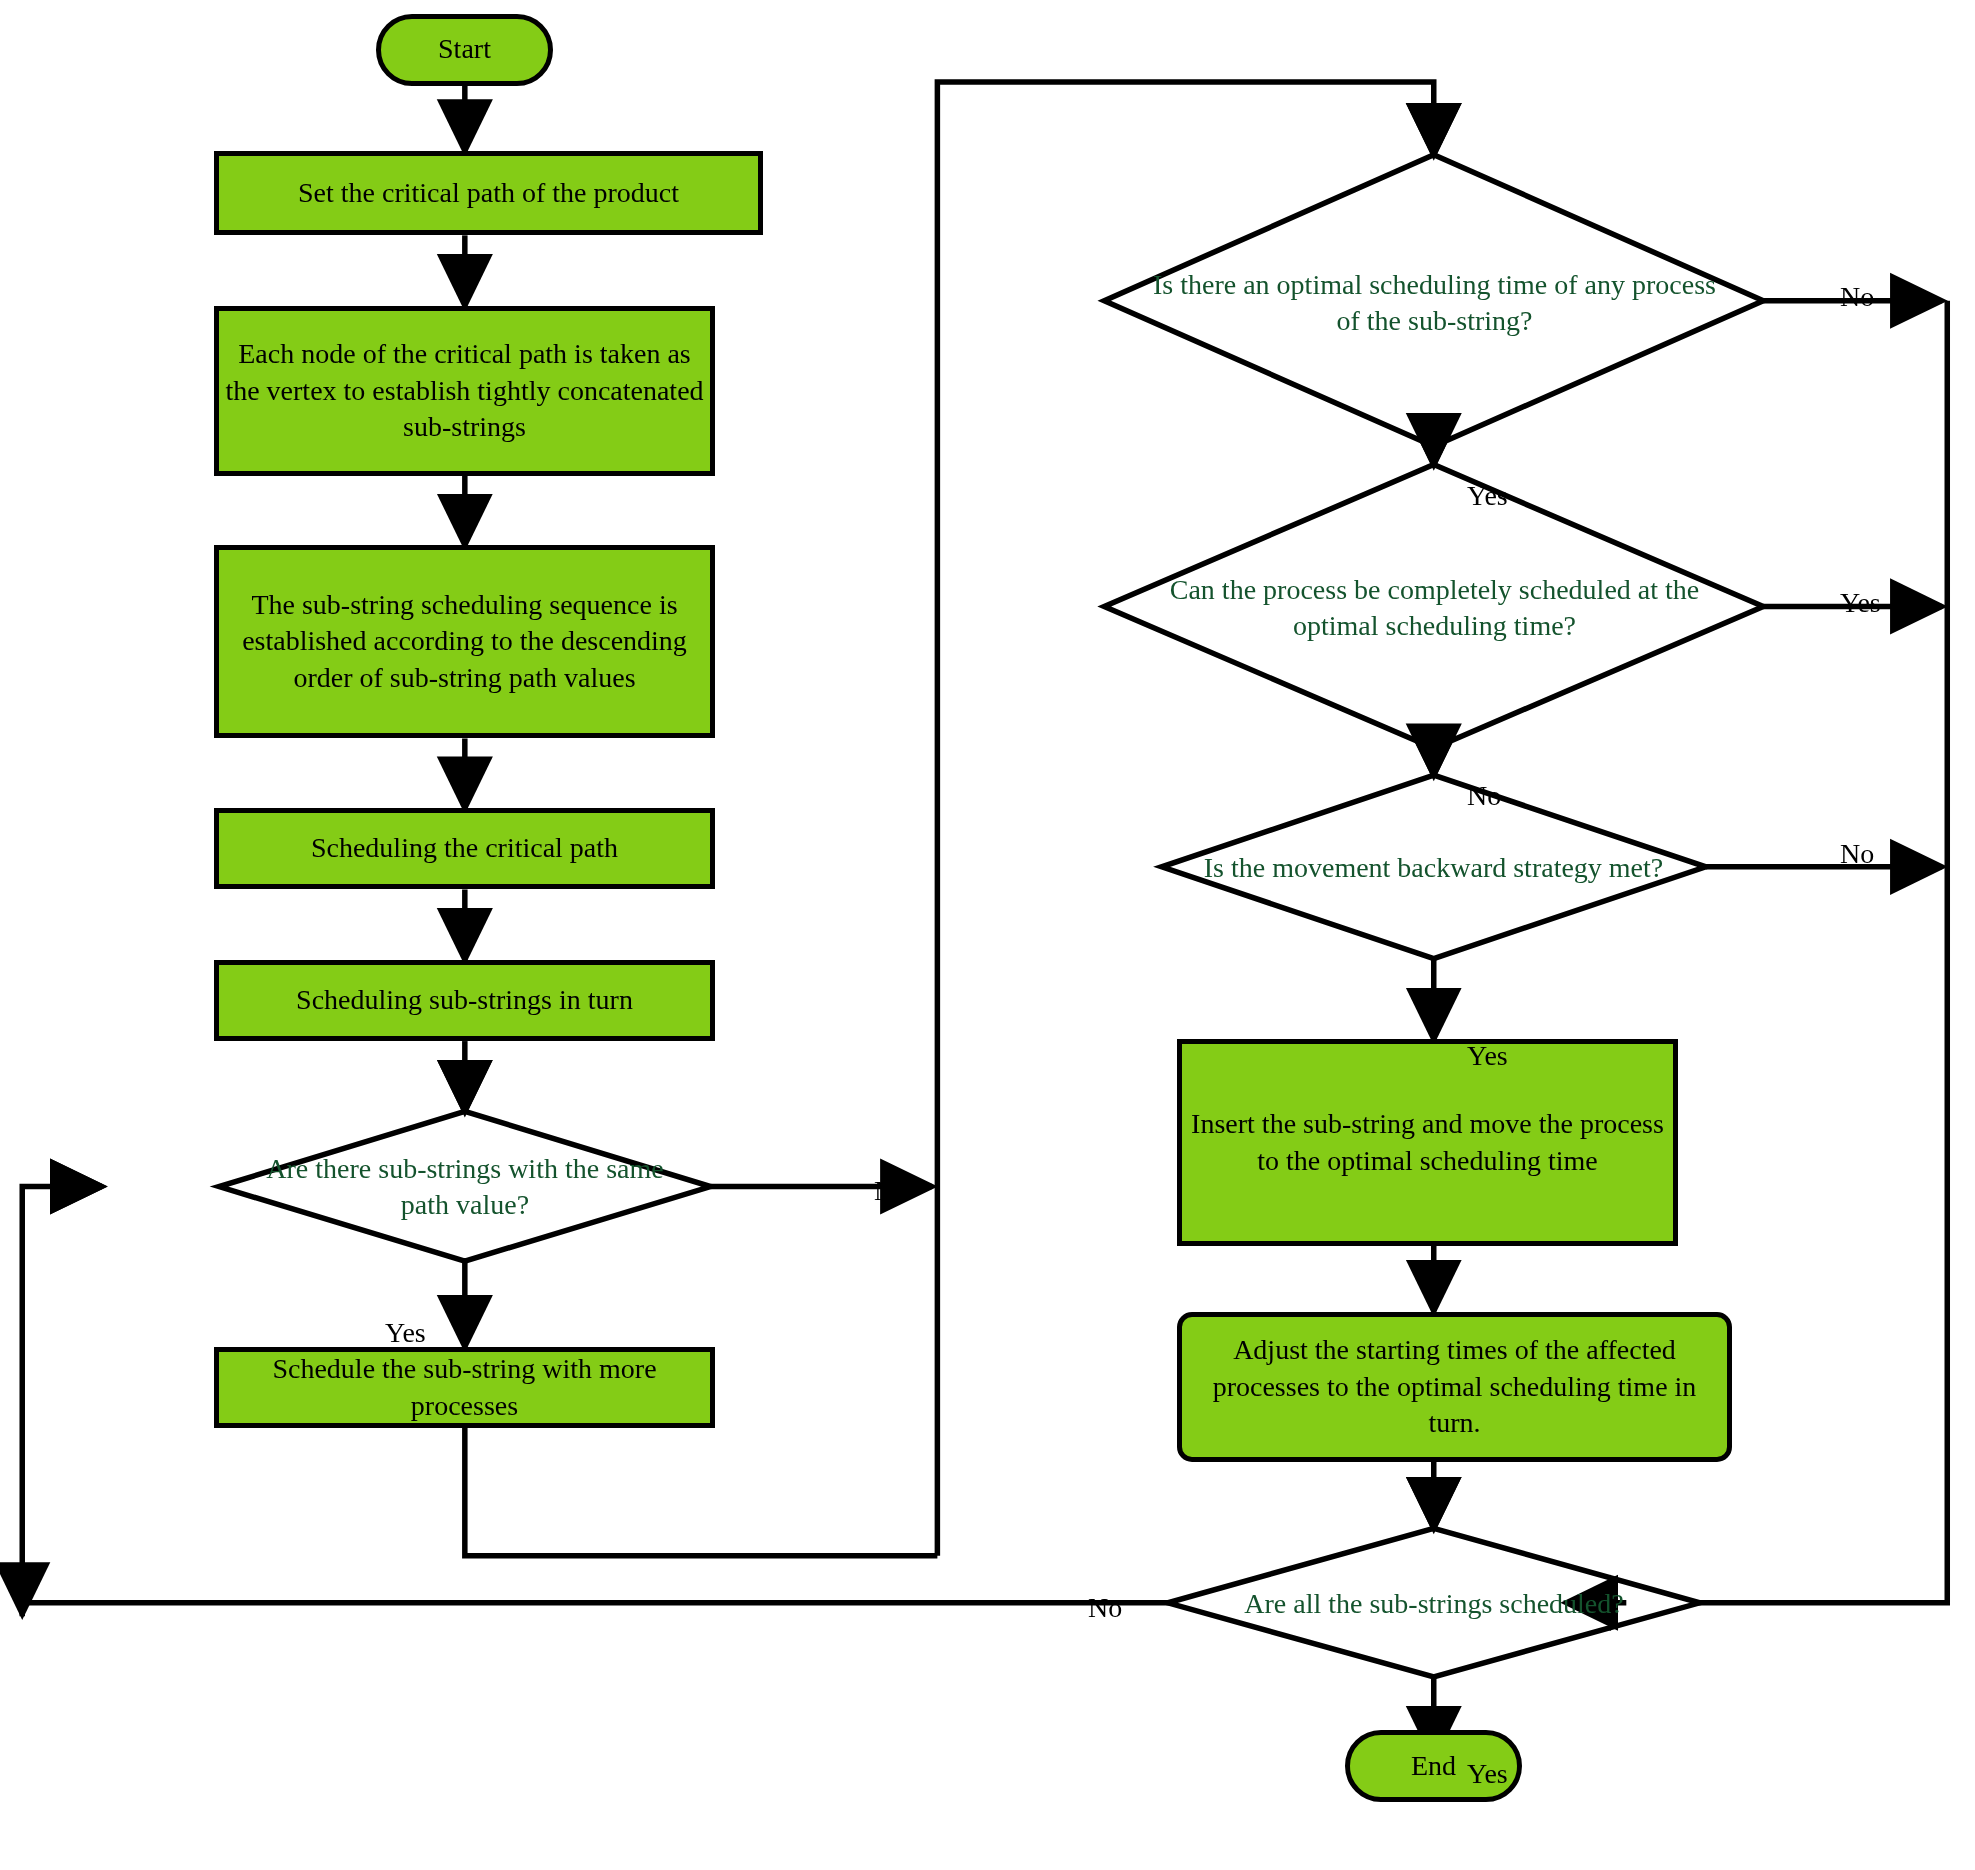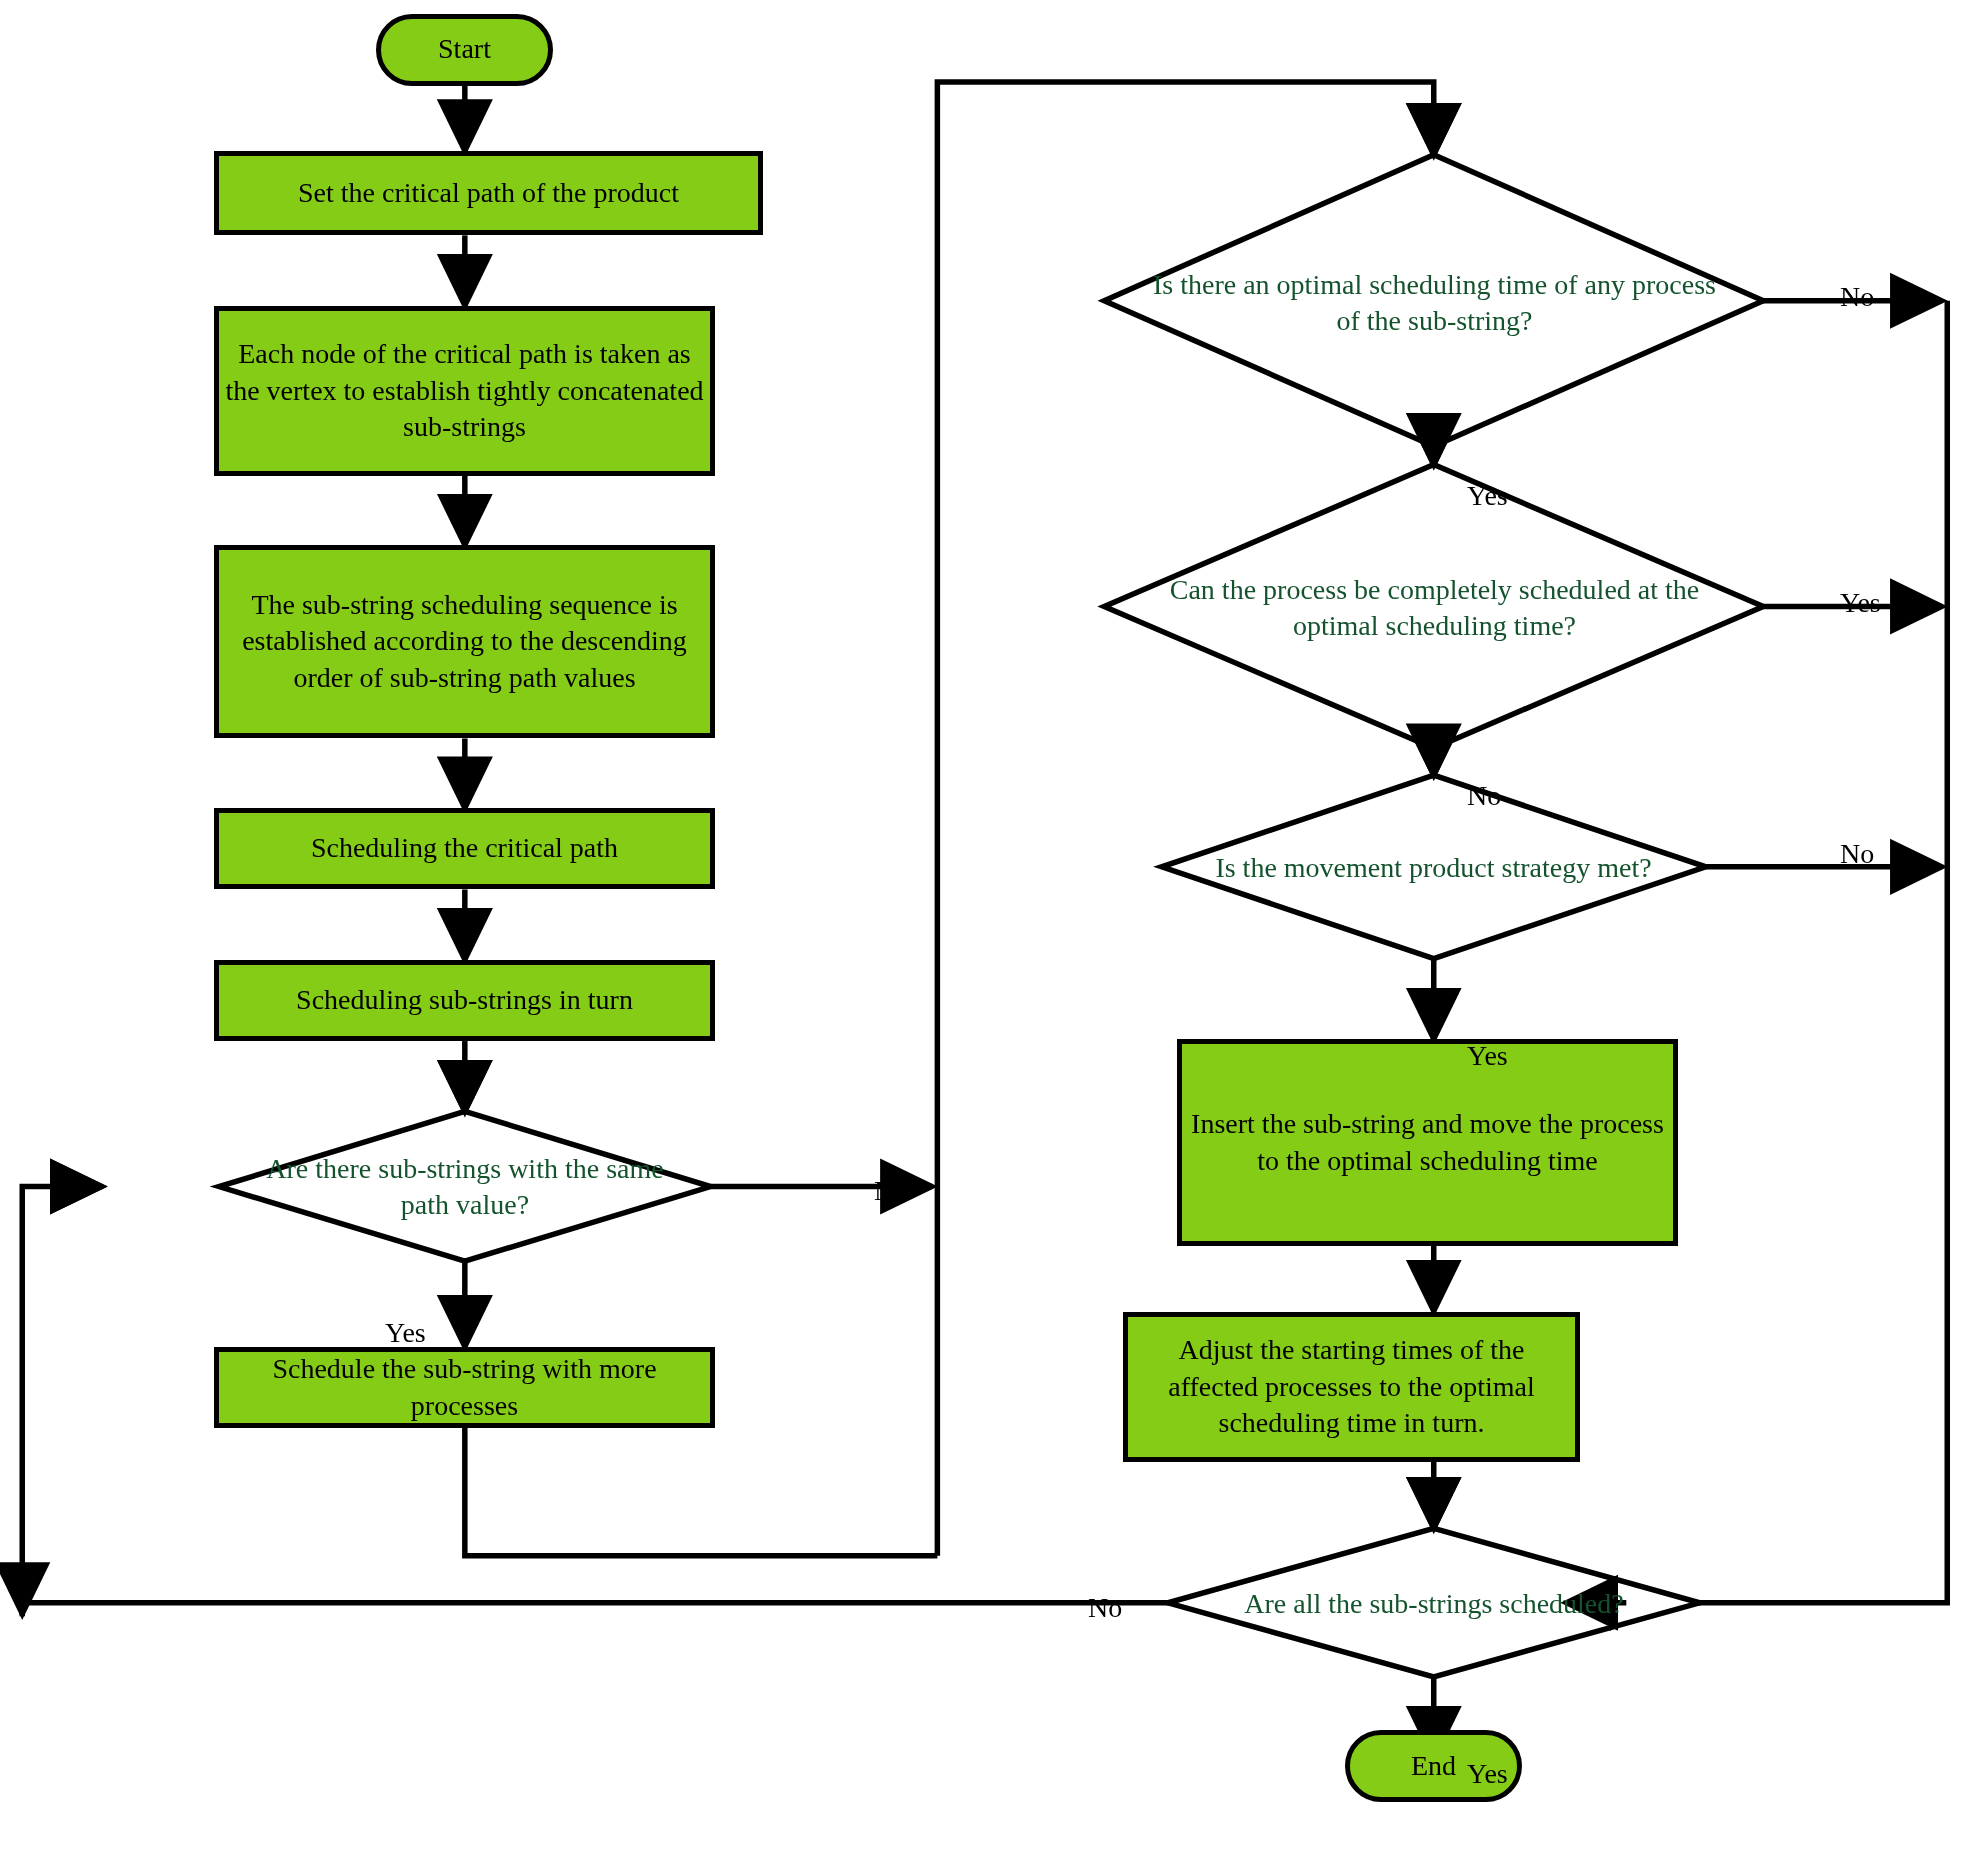--- a/index.html
+++ b/index.html
@@ -126,25 +126,25 @@
   <div class="node proc" style="left:214px;top:960px;width:501px;height:81px;">Scheduling sub-strings in turn</div>
 
   <div class="dia-label" style="left:251px;top:1141px;width:428px;height:92px;">Are there sub-strings with the same path value?</div>
 
   <div class="node proc" style="left:214px;top:1347px;width:501px;height:81px;">Schedule the sub-string with more processes</div>
 
   <div class="dia-label" style="left:1150px;top:254px;width:569px;height:98px;">Is there an optimal scheduling time of any process of the sub-string?</div>
 
   <div class="dia-label" style="left:1150px;top:559px;width:569px;height:98px;">Can the process be completely scheduled at the optimal scheduling time?</div>
 
-  <div class="dia-label" style="left:1198px;top:819px;width:471px;height:98px;">Is the movement product strategy met?</div>
+  <div class="dia-label" style="left:1198px;top:819px;width:471px;height:98px;">Is the movement backward strategy met?</div>
 
   <div class="node proc" style="left:1177px;top:1039px;width:501px;height:207px;">Insert the sub-string  and move the process  to the optimal scheduling time</div>
 
-  <div class="node proc" style="left:1123px;top:1312px;width:457px;height:150px;">Adjust the starting times of the affected processes  to the optimal scheduling time in turn.</div>
+  <div class="node proc" style="left:1177px;top:1312px;width:555px;height:150px;border-radius:15px;">Adjust the starting times of the affected processes  to the optimal scheduling time in turn.</div>
 
   <div class="dia-label" style="left:1217px;top:1558px;width:434px;height:92px;">Are all the sub-strings scheduled?</div>
 
   <div class="node term" style="left:1345px;top:1730px;width:177px;height:72px;">End</div>
 
   <div class="edge-label" style="left:874px;top:1129px;">No</div>
 
   <div class="edge-label" style="left:385px;top:1271px;">Yes</div>
 
   <div class="edge-label" style="left:1840px;top:235px;">No</div>

